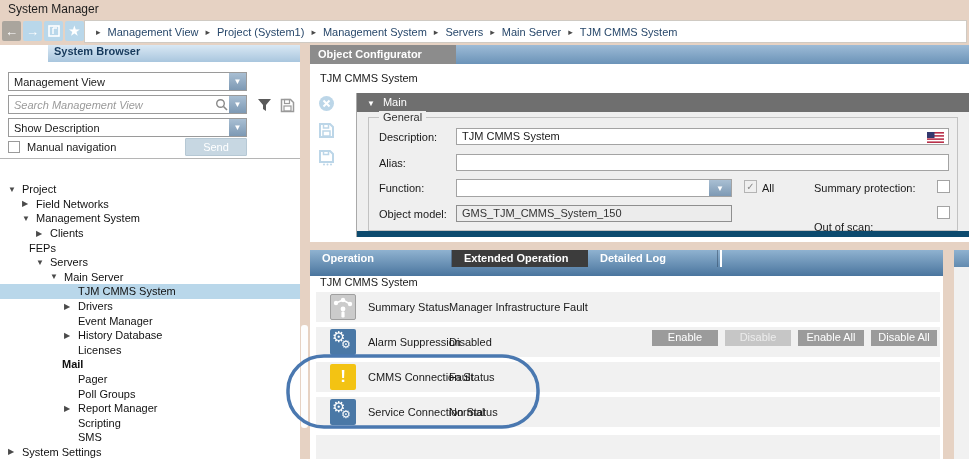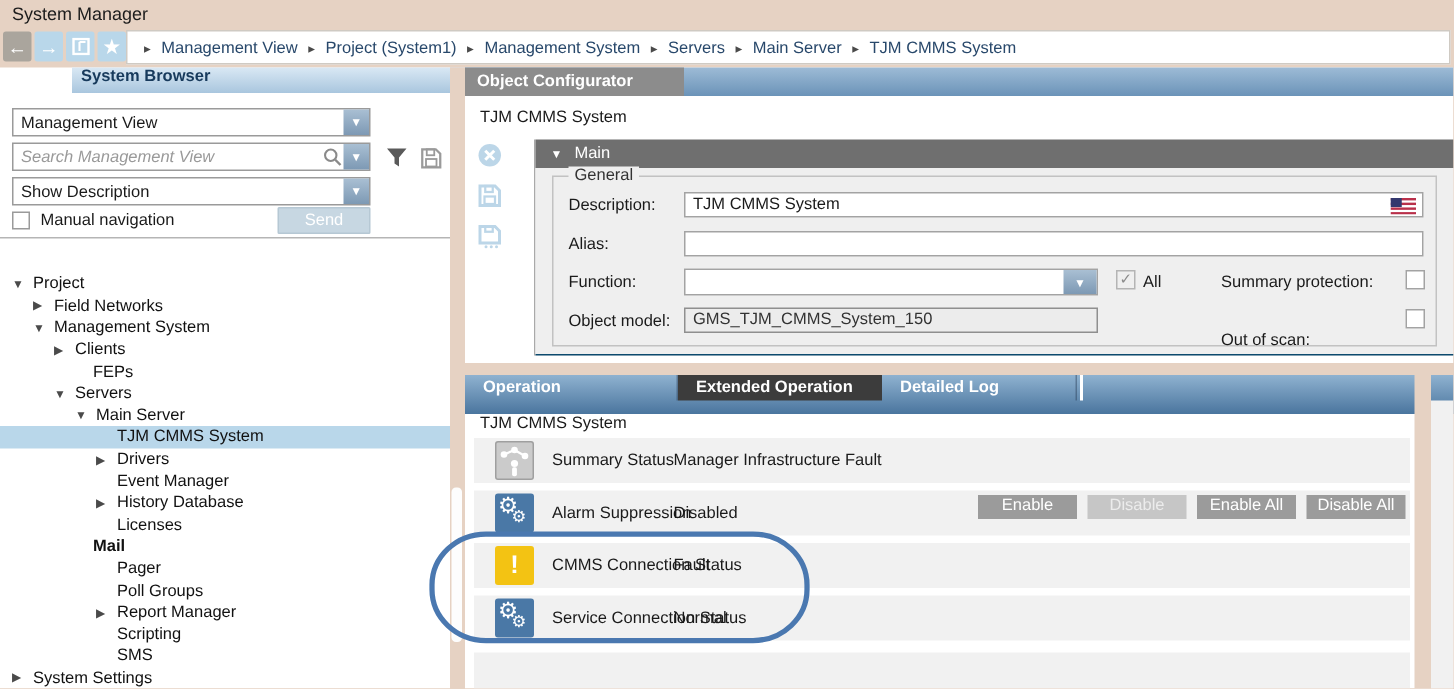--- a/index.html
+++ b/index.html
@@ -60,21 +60,21 @@
   .oc-header { position:absolute; left:0; top:0; width:659px; height:19px;
     background:linear-gradient(#9dbbd6,#6b93b8); }
   .oc-tab { position:absolute; left:0; top:0; width:146px; height:19px; background:#8c8c8c;
     color:#fff; font-weight:bold; padding:3px 0 0 8px; }
   .oc-objname { position:absolute; left:10px; top:27px; color:#1a1a1a; }
   .oc-tool { position:absolute; left:8px; width:17px; height:17px; }
   .main-section { position:absolute; left:46px; top:48px; width:613px; height:144px;
     border-left:1px solid #a9a9a9; }
   .main-header { height:19px; background:#6f6f6f; color:#fff; padding:3px 0 0 10px; }
   .main-header .tri { font-size:8px; margin-right:8px; }
-  .main-body { height:125px; background:#efefef; border-bottom:1px solid #0c4a6e; position:relative; }
+  .main-body { height:125px; background:#efefef; border-bottom:6px solid #0c4a6e; position:relative; }
   .fieldset { position:absolute; left:11px; top:5px; width:590px; height:114px;
     border:1px solid #c2c2c2; }
   .fieldset .legend { position:absolute; left:10px; top:-7px; background:#efefef; padding:0 4px; color:#333; }
   .f-label { position:absolute; left:10px; color:#1a1a1a; }
   .f-input { position:absolute; left:87px; height:17px; background:#fff; border:1px solid #a3a3a3;
     padding:1px 5px; color:#1a1a1a; }
   .f-input.readonly { background:#ececec; border:1px solid #8f8f8f; color:#333; }
   .f-combo { position:absolute; left:87px; width:276px; height:18px; border:1px solid #a3a3a3;
     background:#fff; display:flex; }
   .f-combo .spacer { flex:1; }
@@ -202,21 +202,21 @@
         <span class="tree-label">Field Networks</span>
       </div>
       <div class="tree-row" style="padding-left: 22px;">
         <span class="tree-tri">▼</span>
         <span class="tree-label">Management System</span>
       </div>
       <div class="tree-row" style="padding-left: 36px;">
         <span class="tree-tri">▶</span>
         <span class="tree-label">Clients</span>
       </div>
-      <div class="tree-row" style="padding-left: 48px;">
+      <div class="tree-row" style="padding-left: 15px;">
         <span class="tree-tri"></span>
         <span class="tree-label">FEPs</span>
       </div>
       <div class="tree-row" style="padding-left: 36px;">
         <span class="tree-tri">▼</span>
         <span class="tree-label">Servers</span>
       </div>
       <div class="tree-row" style="padding-left: 50px;">
         <span class="tree-tri">▼</span>
         <span class="tree-label">Main Server</span>

